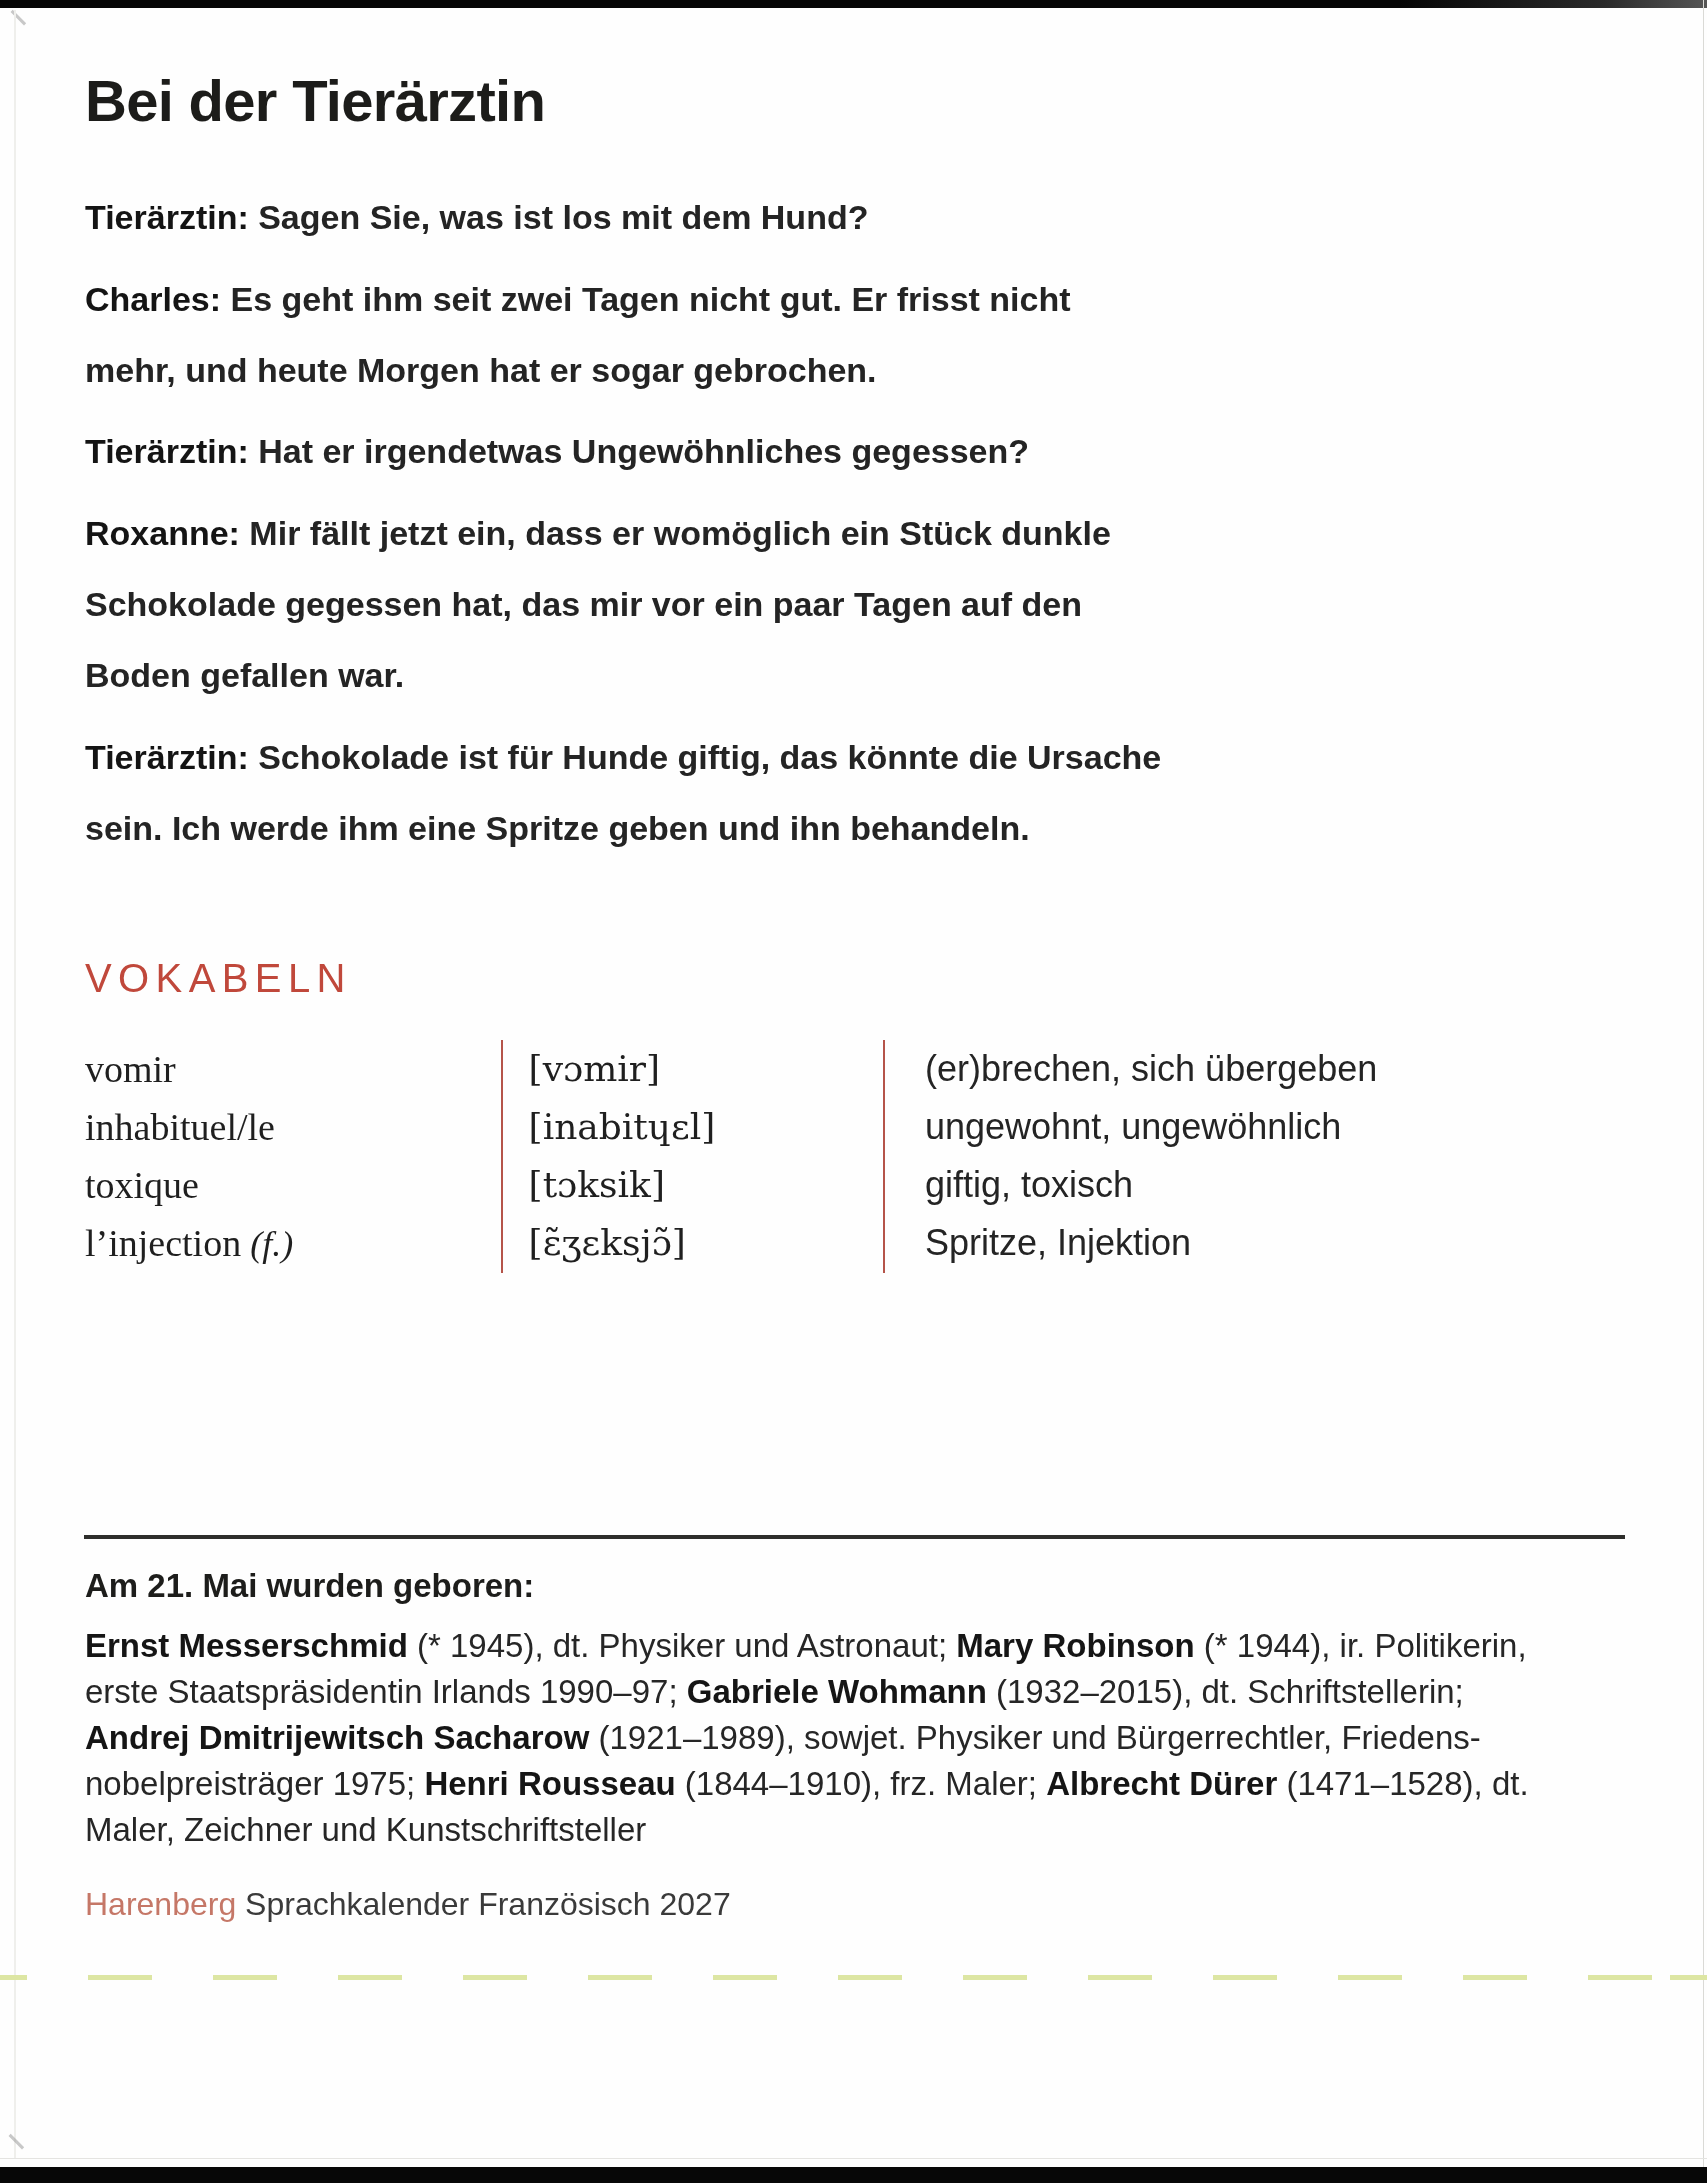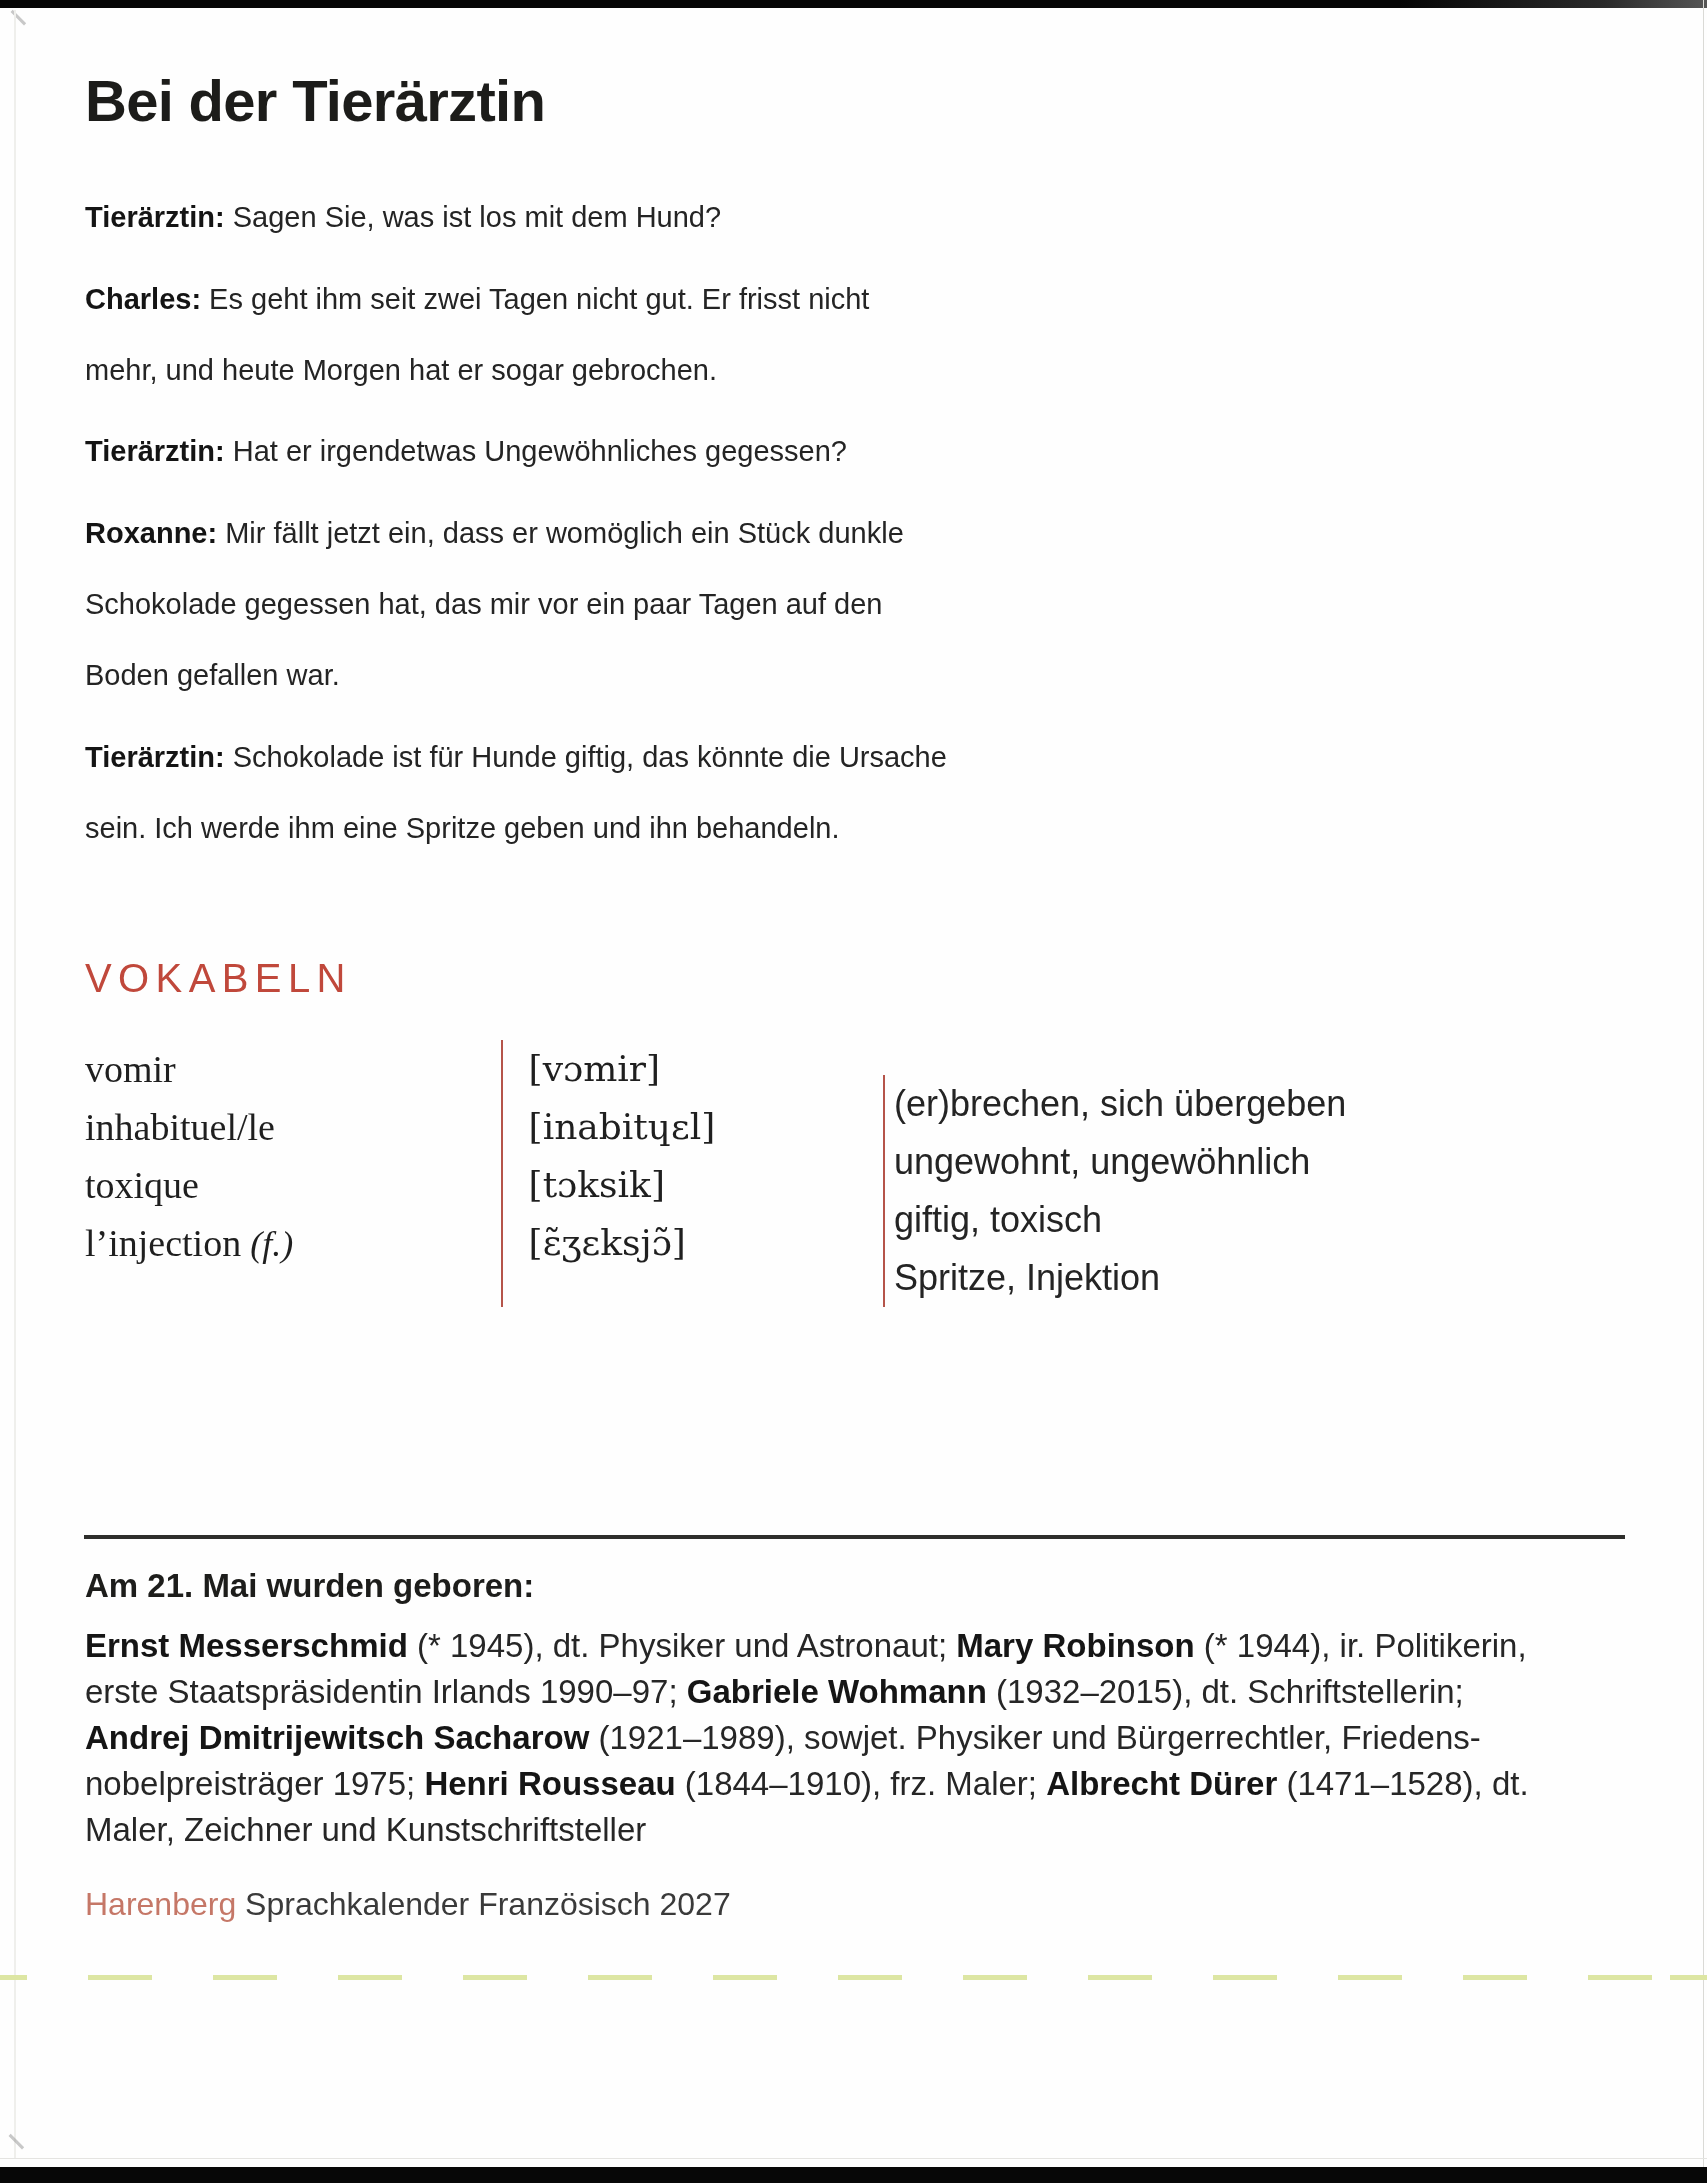--- a/index.html
+++ b/index.html
@@ -15,34 +15,34 @@
   .scan-mark{position:absolute;width:18.5px;height:2.8px;background:#9a9a9a;opacity:.55;transform:rotate(45deg);}
   .mark-top{left:8.5px;top:15.7px;}
   .mark-bottom{left:7.1px;top:2140px;}
 
   
   .title{position:absolute;left:85px;top:72px;margin:0;font-size:58px;font-weight:bold;
          letter-spacing:-0.7px;color:#1c1c1a;line-height:1;}
 
   
   .dialog{position:absolute;left:85px;top:182px;width:1548px;}
-  .dialog p{margin:0 0 10.7px 0;font-size:29px;line-height:71px;color:#242424;}
+  .dialog p{margin:0 0 10.7px 0;font-size:34px;line-height:71px;color:#242424;font-weight:bold;}
   .dialog b{color:#141414;}
 
   
   .vocab-heading{position:absolute;left:85px;top:958px;margin:0;font-size:40px;font-weight:normal;
                  letter-spacing:6.4px;color:var(--accent,#c0483b);line-height:1;}
   .vocab{position:absolute;left:85px;top:1040px;width:1544px;}
   .vrow{display:grid;grid-template-columns:416px 382px 746px;height:58px;}
   .vc{line-height:58px;white-space:nowrap;overflow:visible;}
   .vfr{font-family:"Liberation Serif",serif;font-size:38px;color:#1f1f1f;}
   .vfr i{font-size:36px;}
   .vipa{font-family:"DejaVu Serif",serif;font-size:36px;color:#1f1f1f;
         border-left:2.8px solid var(--divider,#b5544a);padding-left:25.6px;}
-  .vde{font-size:36px;color:#242424;border-left:2.8px solid var(--divider,#b5544a);padding-left:9px;margin-top:35px;}
+  .vde{font-size:36px;color:#242424;border-left:2.8px solid var(--divider,#b5544a);padding-left:40px;}
 
   
   .rule{position:absolute;left:84px;top:1535px;width:1541px;height:3.6px;background:#2e2e2c;}
   .bhead{position:absolute;left:85px;top:1568px;margin:0;font-size:33px;font-weight:bold;color:#1d1d1b;line-height:1.1;}
   .btext{position:absolute;left:85px;top:1623px;width:1548px;font-size:33px;line-height:46px;color:#262626;}
   .btext b{color:#151515;}
 
   
   .footer{position:absolute;left:85px;top:1885px;width:1539px;text-align:left;font-size:32px;line-height:1.2;}
   .brand{color:var(--brand,#c57767);}

